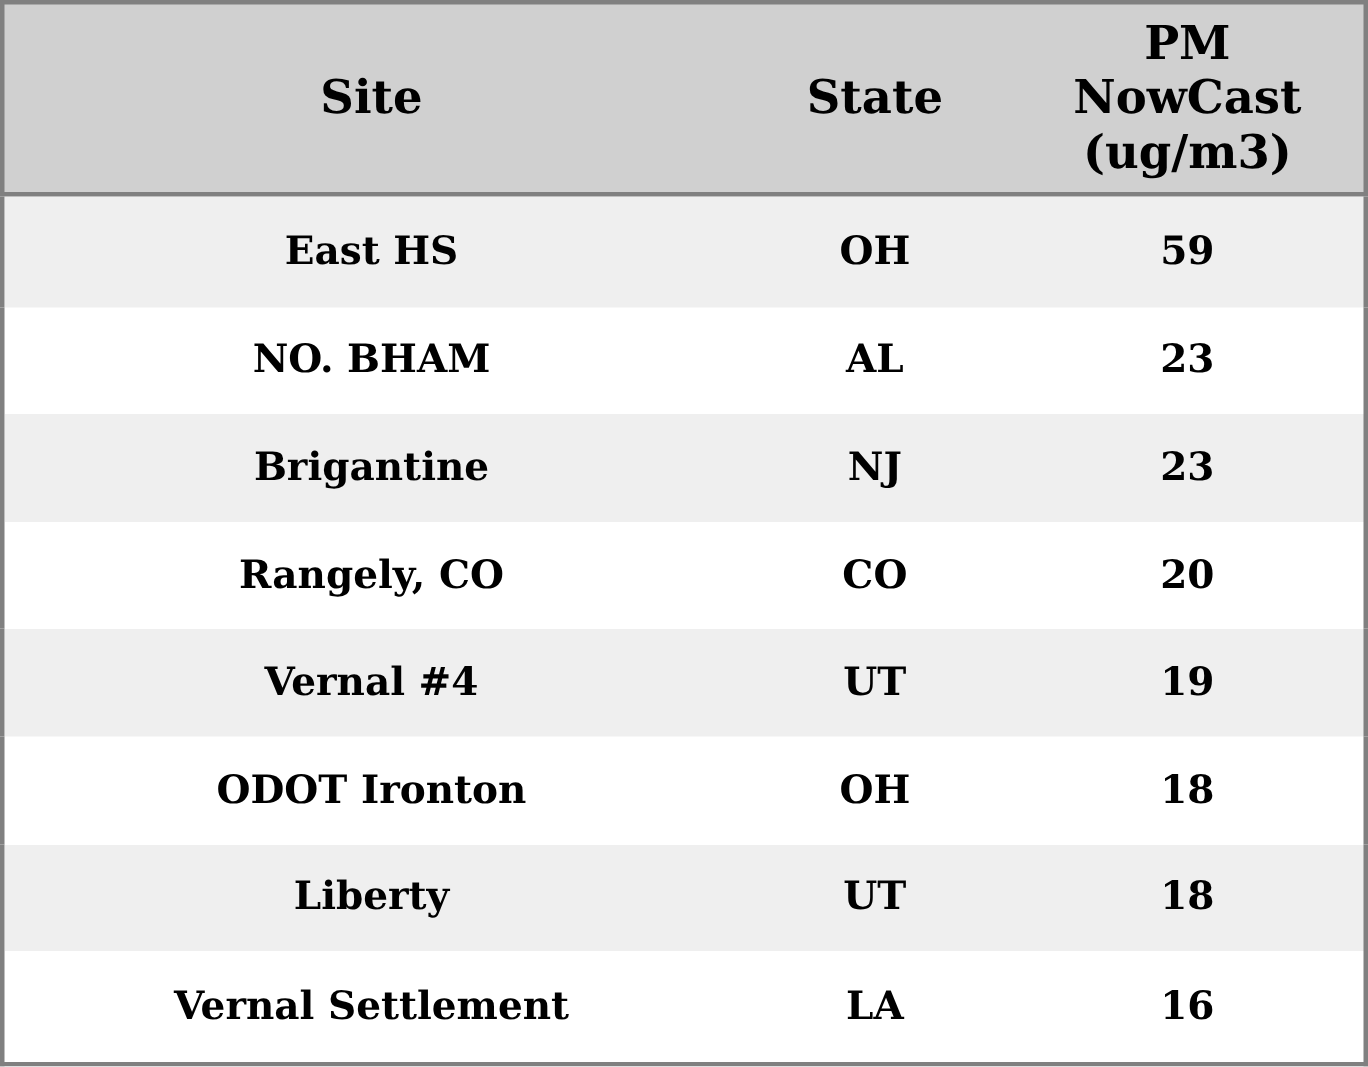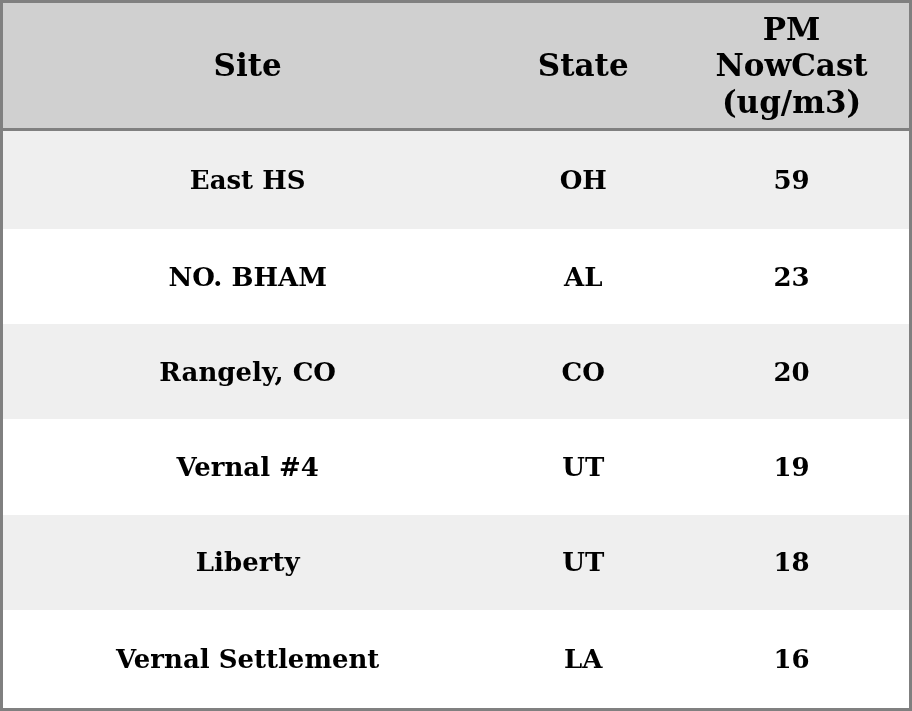--- a/index.html
+++ b/index.html
@@ -82,28 +82,38 @@
         <td>East HS</td>
         <td>OH</td>
         <td>59</td>
       </tr>
       <tr>
         <td>NO. BHAM</td>
         <td>AL</td>
         <td>23</td>
       </tr>
       <tr>
+        <td>Brigantine</td>
+        <td>NJ</td>
+        <td>23</td>
+      </tr>
+      <tr>
         <td>Rangely, CO</td>
         <td>CO</td>
         <td>20</td>
       </tr>
       <tr>
         <td>Vernal #4</td>
         <td>UT</td>
         <td>19</td>
+      </tr>
+      <tr>
+        <td>ODOT Ironton</td>
+        <td>OH</td>
+        <td>18</td>
       </tr>
       <tr>
         <td>Liberty</td>
         <td>UT</td>
         <td>18</td>
       </tr>
       <tr>
         <td>Vernal Settlement</td>
         <td>LA</td>
         <td>16</td>

